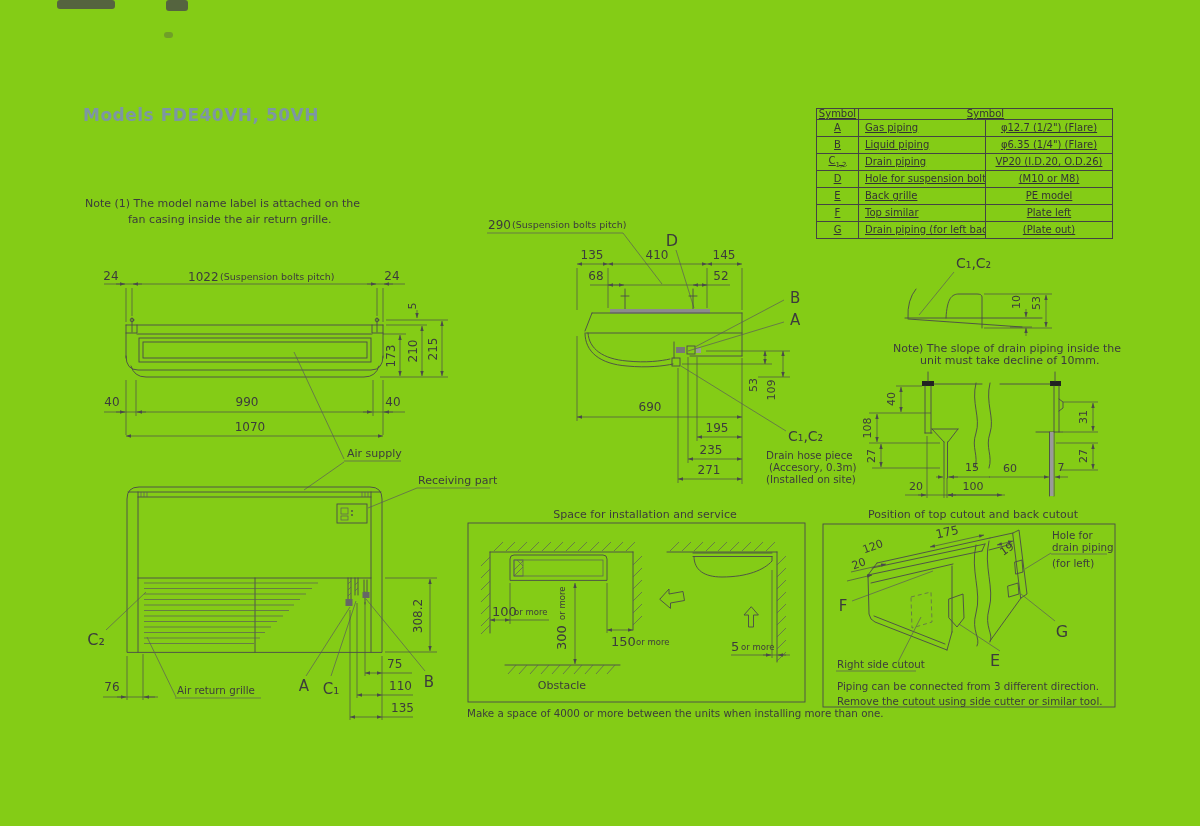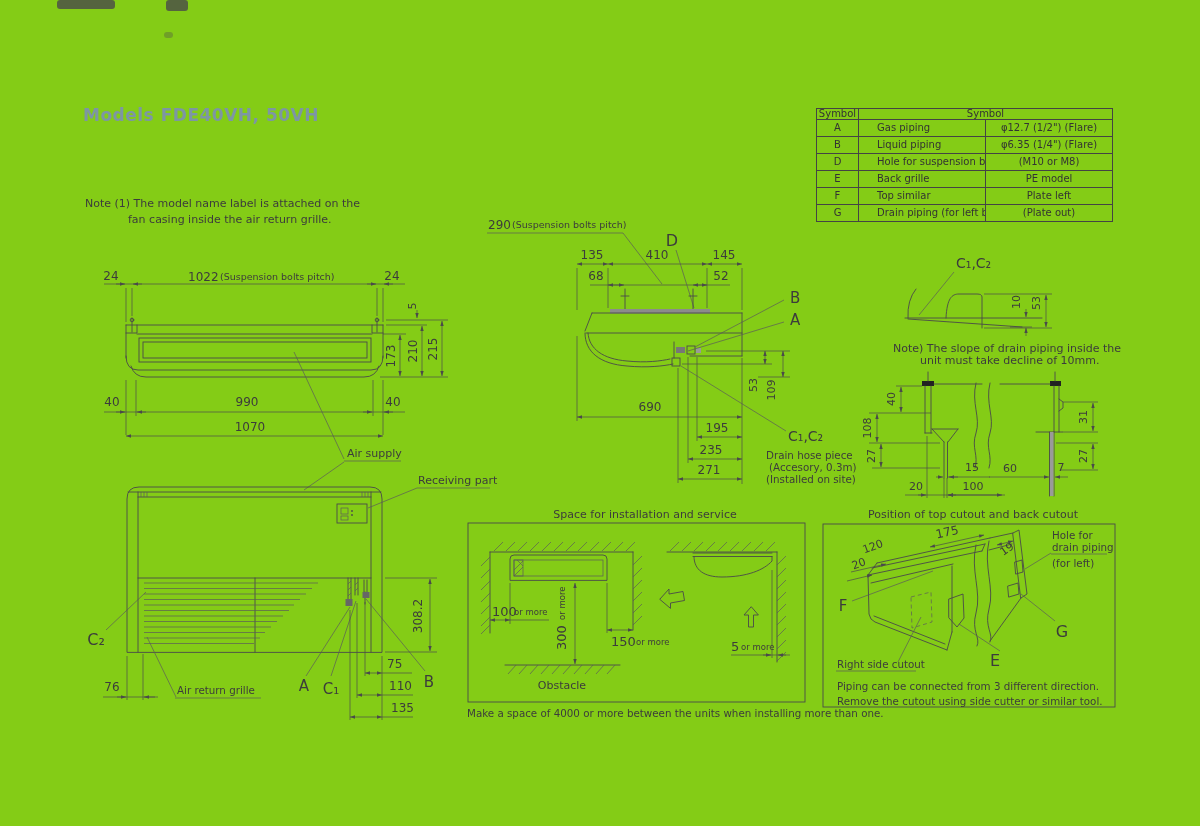--- a/index.html
+++ b/index.html
@@ -12,23 +12,23 @@
   .dim{stroke:#4a4a4a;stroke-width:.7;fill:none;}
   .dash{stroke-dasharray:4 3;}
   .t8{font-size:8.5px;} .t9{font-size:9.5px;} .t10{font-size:10.3px;}
   .t11{font-size:11px;} .t12{font-size:12px;} .t13{font-size:13px;}
   .t14{font-size:14px;} .t15{font-size:15px;} .t16{font-size:16px;}
   .mid{text-anchor:middle;}
   .title{font-size:17px;font-weight:bold;fill:#7d96a4;letter-spacing:.5px;}
   .symtab{position:absolute;left:816px;top:108px;border-collapse:collapse;table-layout:fixed;
           width:297px;font-size:10px;color:#333;}
   .symtab th,.symtab td{border:1px solid #444;padding:0;line-height:1;height:16px;
-          text-align:center;font-weight:normal;overflow:hidden;white-space:nowrap;}
+          text-align:center;font-weight:normal;overflow:hidden;white-space:nowrap;text-decoration:underline;}
   .symtab tr.hdr th{height:10px;}
-  .symtab td.nm{text-align:left;padding-left:18px;}
+  .symtab td.nm{text-align:left;padding-left:6px;}
   .sub{font-size:7px;vertical-align:sub;}
   .artifact{position:absolute;background:#4a4a4a;border-radius:3px;}
 </style>
 </head>
 <body>
 
 <div id="stage">
 
   <div class="artifact" style="left:57px;top:0;width:58px;height:9px;opacity:.8;"></div>
   <div class="artifact" style="left:166px;top:0;width:22px;height:11px;opacity:.8;"></div>
@@ -402,20 +402,25 @@
       <td>A</td>
       <td class="nm" style="width:138px">Gas piping</td>
       <td style="width:118px">φ12.7 (1/2")  (Flare)</td>
     </tr>
     <tr>
       <td>B</td>
       <td class="nm">Liquid piping</td>
       <td>φ6.35 (1/4")  (Flare)</td>
     </tr>
     <tr>
+      <td><span>C</span><span class="sub">1,2</span></td>
+      <td class="nm">Drain piping</td>
+      <td>VP20 (I.D.20, O.D.26)</td>
+    </tr>
+    <tr>
       <td>D</td>
       <td class="nm">Hole for suspension bolts</td>
       <td>(M10 or M8)</td>
     </tr>
     <tr>
       <td>E</td>
       <td class="nm">Back grille</td>
       <td>PE model</td>
     </tr>
     <tr>

